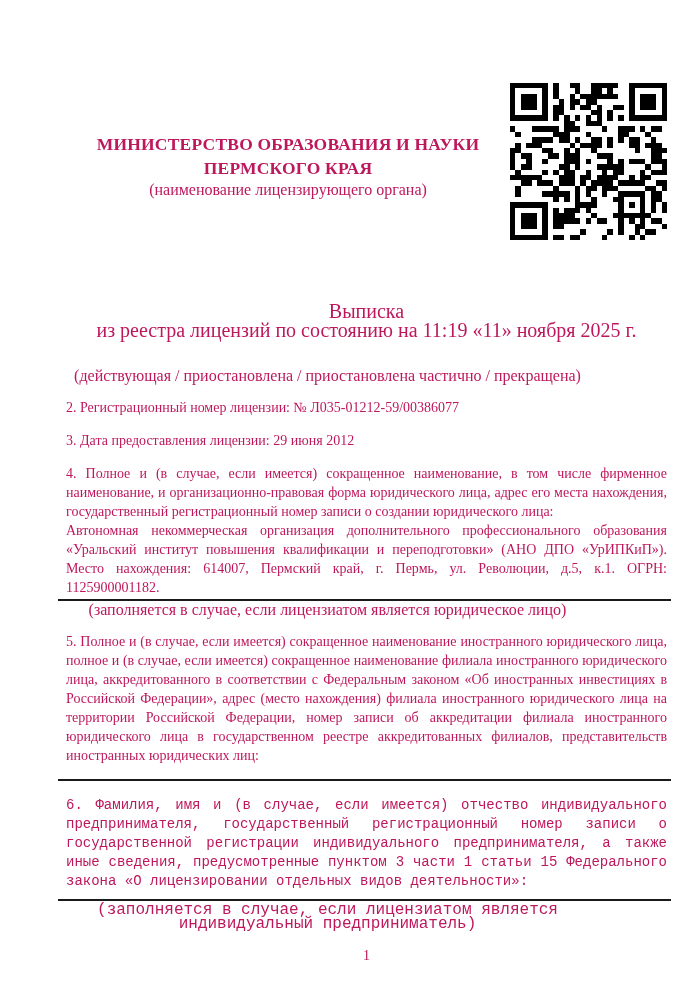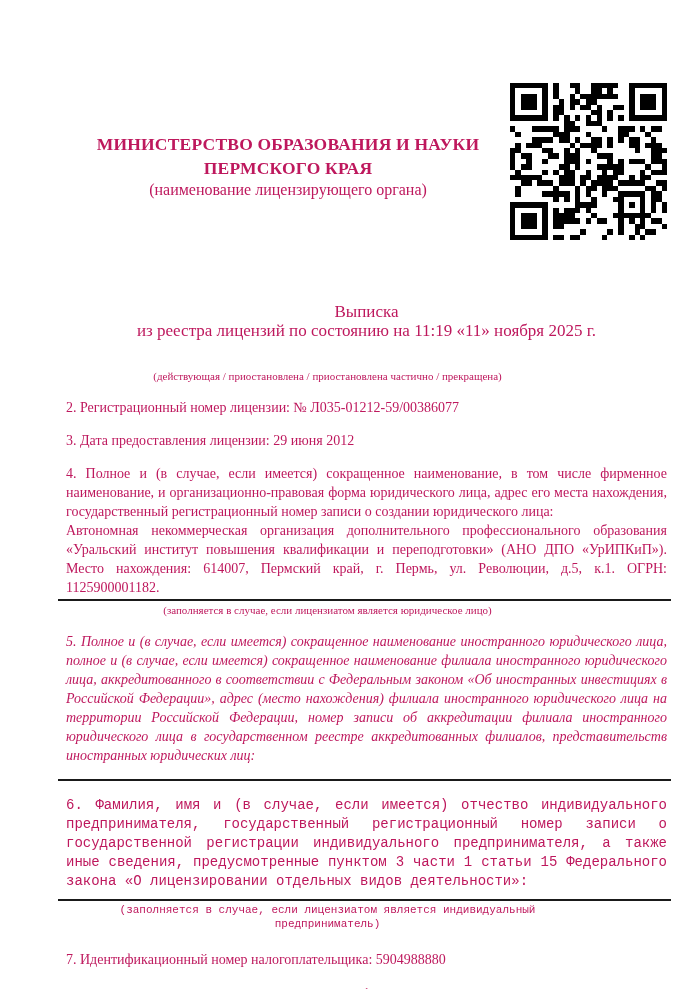--- a/index.html
+++ b/index.html
@@ -15,41 +15,41 @@
     padding:0 33px 0 66px;
     overflow:hidden;
   }
   .header{display:flex;margin-top:83px;height:157px;}
   .ministry{flex:1;text-align:center;padding-top:49px;}
   .ministry-line{font-size:17.5px;font-weight:bold;line-height:24px;letter-spacing:.2px;}
   .ministry-caption{font-size:16px;line-height:14px;margin-top:3px;}
   .qr{width:157px;height:157px;flex:0 0 157px;}
   .qr svg{display:block;width:157px;height:157px;}
 
-  .doc-title{margin-top:62px;text-align:center;font-size:17px;line-height:19px;}
+  .doc-title{margin-top:62px;text-align:center;font-size:20px;line-height:19px;}
 
   .item{margin-top:14px;}
   .item.first{margin-top:29px;}
   .item-line{line-height:19px;}
   .item-text,.item-value{text-align:justify;line-height:19px;}
   .item-value.blank{height:12px;}
   .item-caption{
-    font-size:11px;line-height:14px;
+    font-size:16px;line-height:14px;
     text-align:center;
     padding-right:78px;
     margin-top:1px;
   }
   .rule{
     border-bottom:2.5px solid #1a1a1a;
     margin:2px -4px 2px -8px;
     height:0;
   }
   .rule.gap-top{margin-top:8px;}
   .item.n2{margin-top:15px;}
-  .item.n5{margin-top:15px;font-style:italic;}
+  .item.n5{margin-top:15px;}
   .item.n6{margin-top:15px;font-family:Liberation Mono, monospace;}
   .item.n7{margin-top:19px;}
   .page-number{margin-top:15px;text-align:center;font-size:14px;}
 </style>
 </head>
 <body>
 
 <div class="page">
 
   <div class="header">
@@ -505,22 +505,16 @@
     <div class="item-value blank"></div>
     <div class="rule"></div>
   </div>
 
   <div class="item n6">
     <div class="item-text">6. Фамилия, имя и (в случае, если имеется) отчество индивидуального предпринимателя, государственный регистрационный номер записи о государственной регистрации индивидуального предпринимателя, а также иные сведения, предусмотренные пунктом 3 части 1 статьи 15 Федерального закона «О лицензировании отдельных видов деятельности»:</div>
     <div class="rule gap-top"></div>
     <div class="item-caption">(заполняется в случае, если лицензиатом является индивидуальный предприниматель)</div>
   </div>
 
-  <div class="item n7">
-    <div class="item-line">
-      <span>7. Идентификационный номер налогоплательщика:</span>
-      <span>5904988880</span>
-    </div>
-  </div>
 
   <div class="page-number">1</div>
 
 </div>
 
 </body></html>

